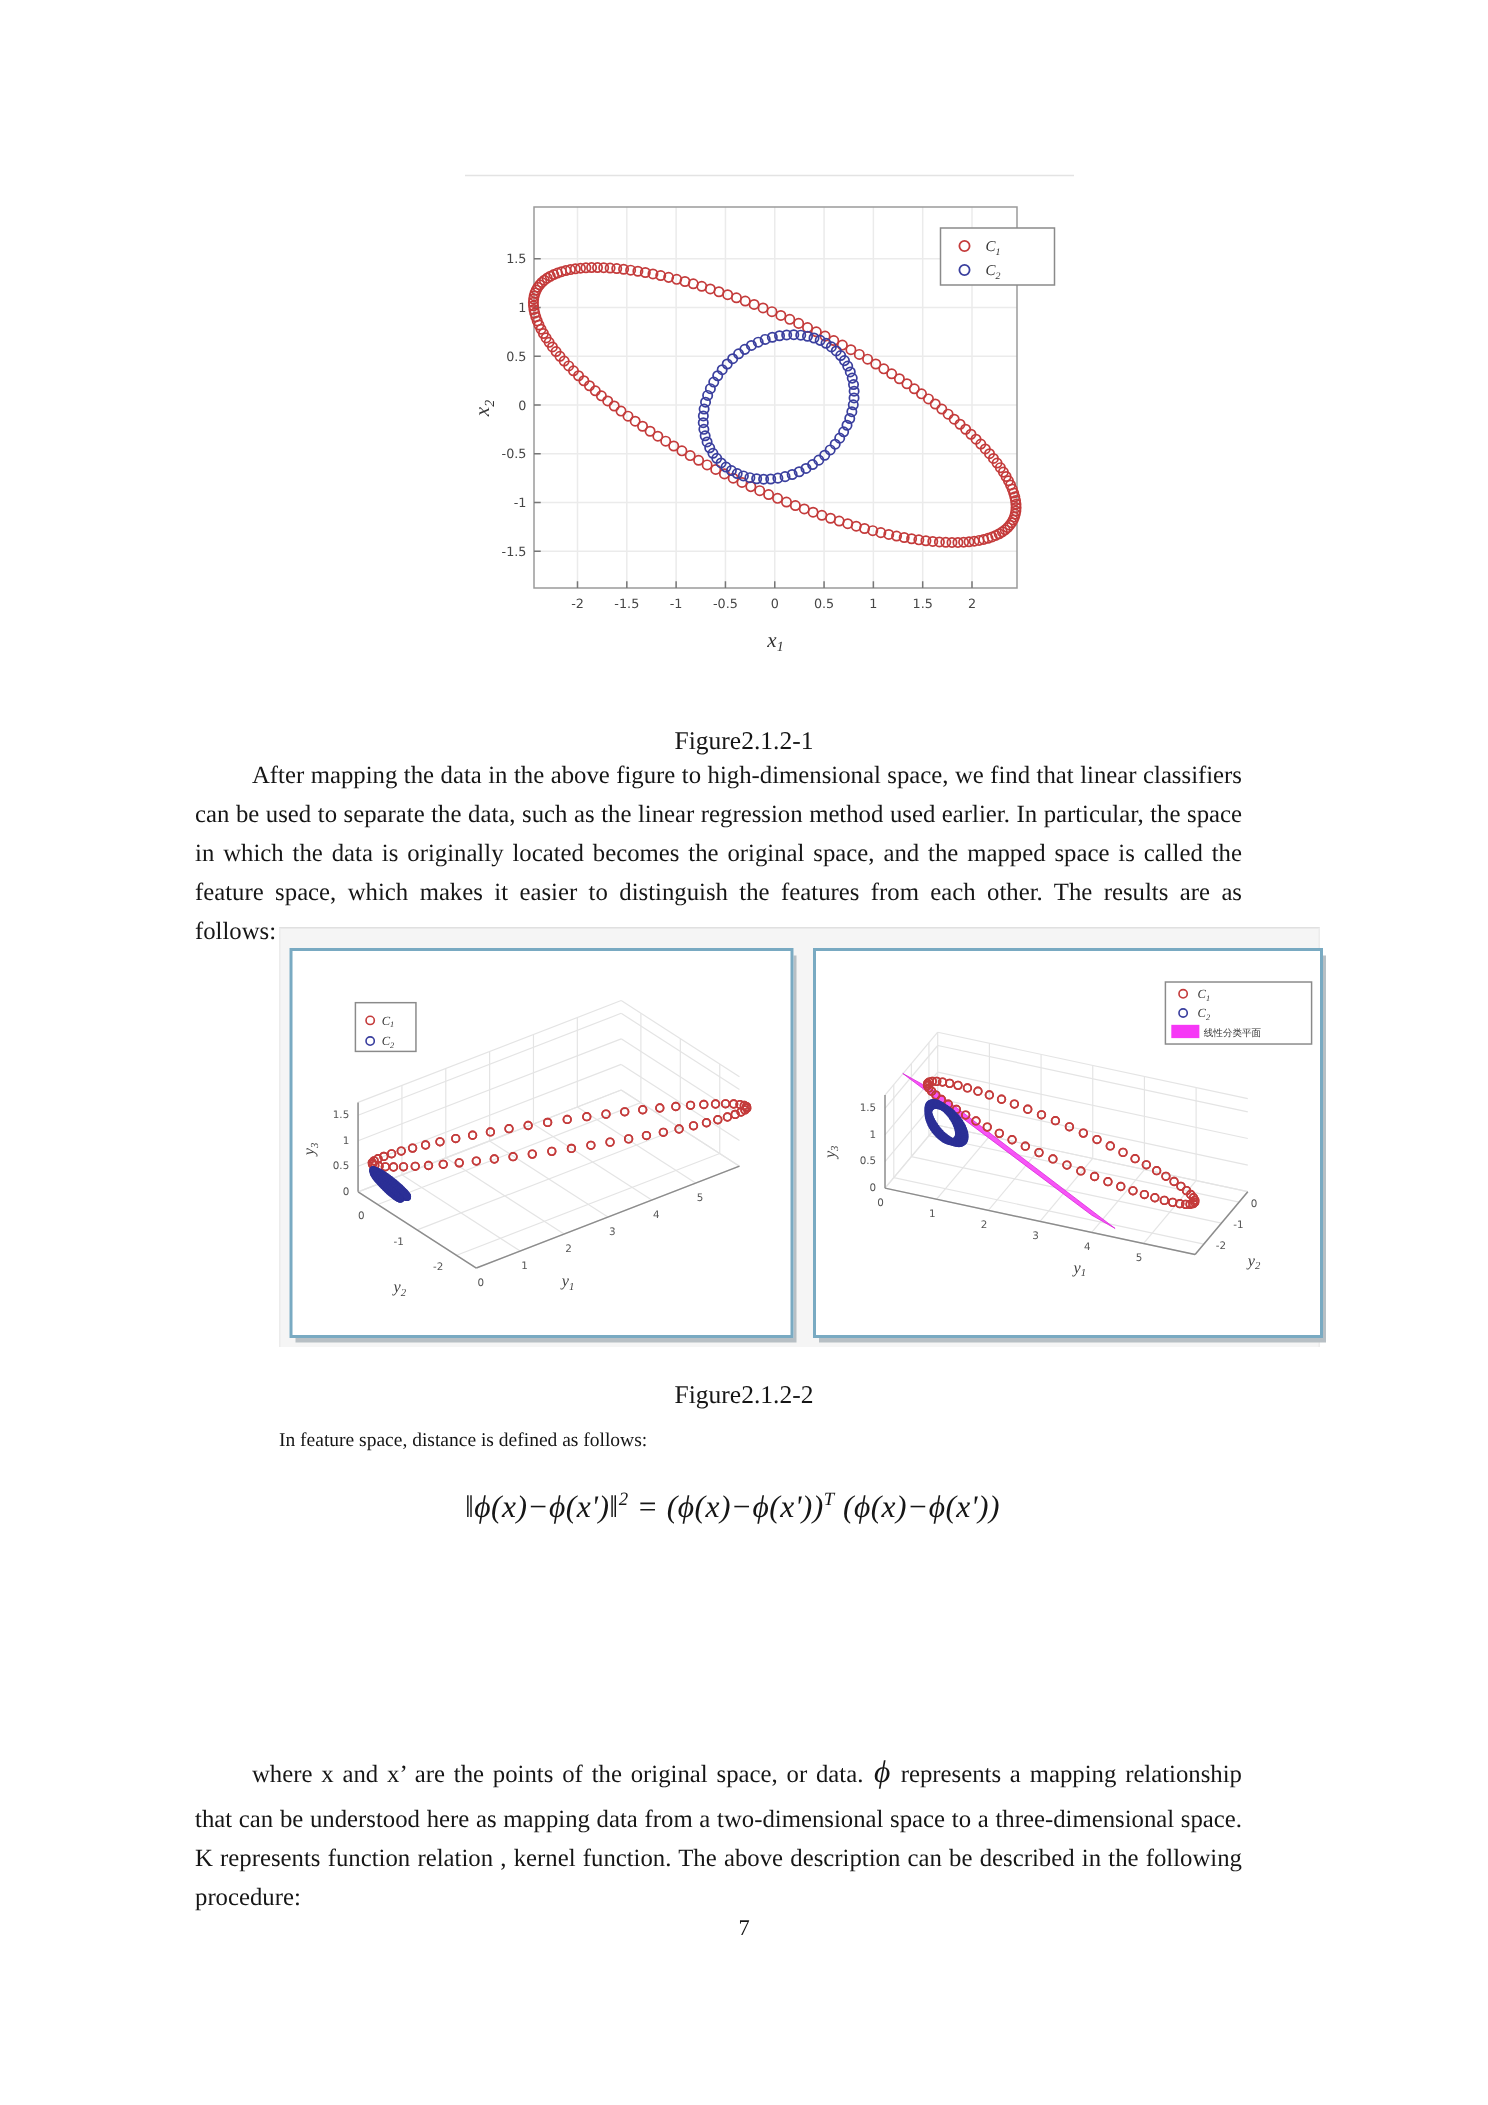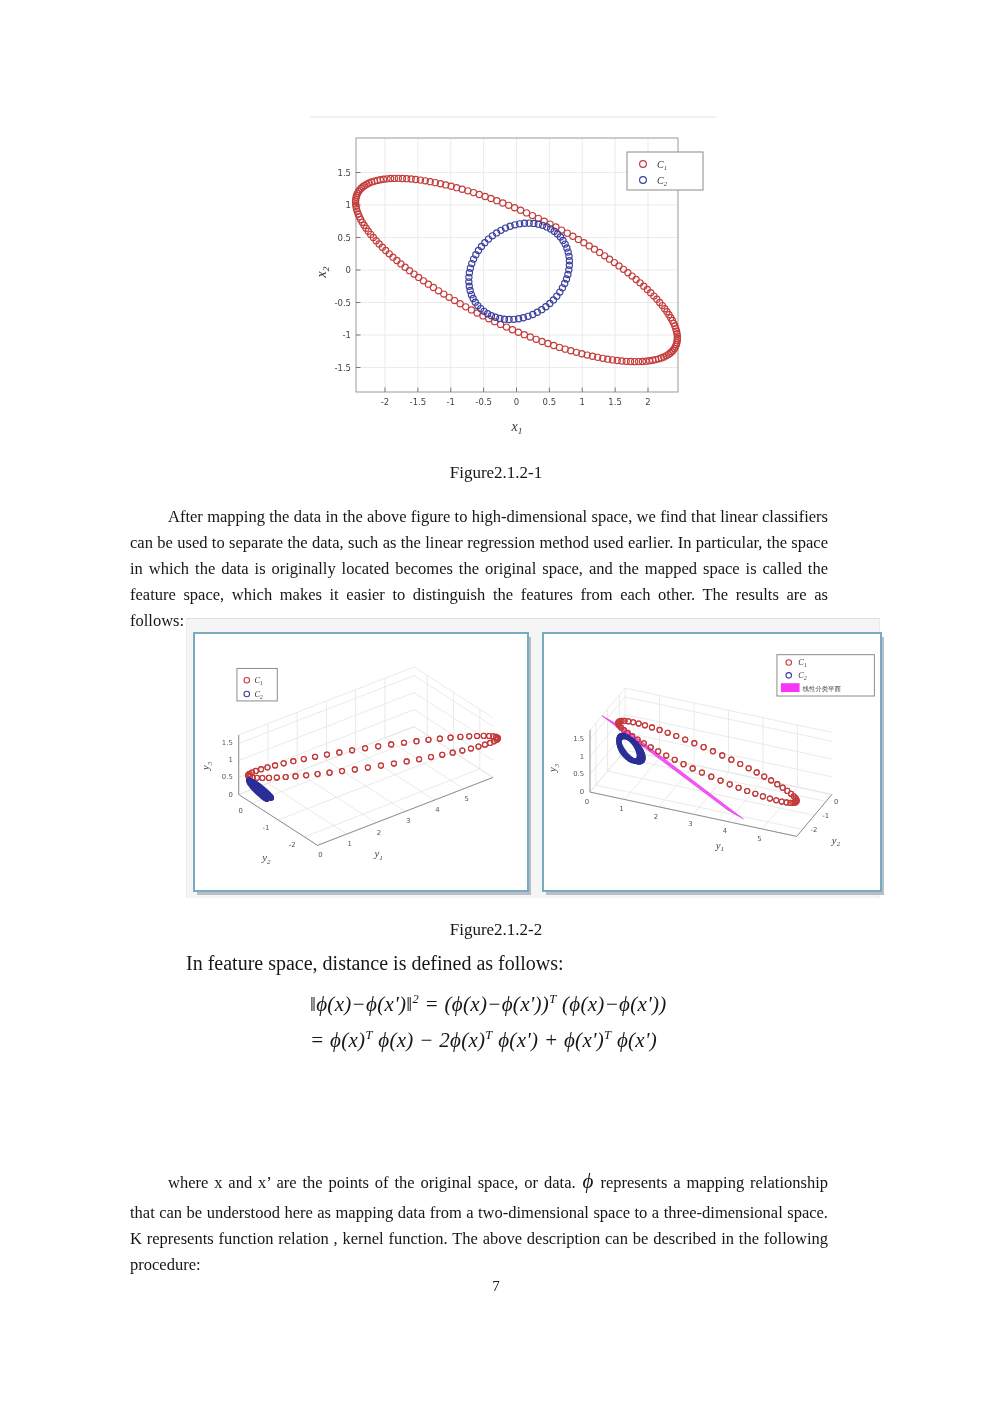--- a/index.html
+++ b/index.html
@@ -1,21 +1,21 @@
 <!DOCTYPE html>
 <html><head>
 <meta charset="utf-8">
 <style>
   html,body{margin:0;padding:0;background:#fff;}
   #page{position:relative;width:992px;height:1403px;background:#ffffff;overflow:hidden;
         font-family:"Liberation Serif","DejaVu Serif",serif;color:#161616;}
   .caption{position:absolute;left:0;width:992px;text-align:center;font-size:17px;}
   .para{position:absolute;left:130px;width:698px;text-align:justify;font-size:16.5px;
         line-height:26px;text-indent:38px;margin-top:20px;}
-  .leadin{position:absolute;left:148px;width:698px;font-size:20px;text-indent:38px;}
+  .leadin{position:absolute;left:148px;width:698px;font-size:13px;text-indent:38px;}
   #figure1{position:absolute;left:298px;top:112px;width:420px;height:330px;}
   #fig2panel{position:absolute;left:186px;top:618px;width:692px;height:279px;
              background:#f5f5f5;border-top:1px solid #e0e0e0;border-left:1px solid #ececec;border-right:1px solid #ececec;}
   .plotbox{position:absolute;top:13px;background:#fff;border:2px solid #79aac2;
            box-shadow:3px 4px 0 -1px #b7bfc4;}
   #boxL{left:6px;width:332px;height:256px;}
   #boxR{left:355px;width:336px;height:256px;}
   .plotbox svg{display:block;}
   #eqblock{position:absolute;left:310px;top:982px;font-style:italic;font-size:21px;letter-spacing:.3px;}
   .eqline{height:36px;line-height:34px;white-space:nowrap;}
@@ -317,21 +317,21 @@
       <circle cx="268.8550154010627" cy="135.96644356033937" r="3.1" fill="none" stroke="#3a3f9e" stroke-width="1.15"></circle>
       <circle cx="267.1238160570103" cy="132.06644270257468" r="3.1" fill="none" stroke="#3a3f9e" stroke-width="1.15"></circle>
       <circle cx="264.976089592427" cy="128.41307315691614" r="3.1" fill="none" stroke="#3a3f9e" stroke-width="1.15"></circle>
       <rect x="329" y="40" width="76" height="38" fill="#fff" stroke="#8a8a8a" stroke-width="1"></rect>
       <circle cx="345" cy="52" r="3.4" fill="none" stroke="#c43b3b" stroke-width="1.2"></circle>
       <text x="364" y="55.5" font-size="10" fill="#333" text-anchor="middle" font-family="&quot;Liberation Serif&quot;,&quot;DejaVu Serif&quot;,serif" font-style="italic"><tspan>C</tspan><tspan dy="2.2" font-size="6.6000000000000005">1</tspan></text>
       <circle cx="345" cy="68" r="3.4" fill="none" stroke="#3a3f9e" stroke-width="1.2"></circle>
       <text x="364" y="71.5" font-size="10" fill="#333" text-anchor="middle" font-family="&quot;Liberation Serif&quot;,&quot;DejaVu Serif&quot;,serif" font-style="italic"><tspan>C</tspan><tspan dy="2.2" font-size="6.6000000000000005">2</tspan></text>
     </svg>
 
-  <div class="caption" style="top:463px;">Figure2.1.2-1</div>
+  <div class="caption" style="top:484px;">Figure2.1.2-1</div>
 
   <div class="para" style="top:484px;">After mapping the data in the above figure to high-dimensional space, we find that linear classifiers can be used to separate the data, such as the linear regression method used earlier. In particular, the space in which the data is originally located becomes the original space, and the mapped space is called the feature space, which makes it easier to distinguish the features from each other. The results are as follows:</div>
 
   <div id="fig2panel">
     <div id="boxL" class="plotbox">
       <svg width="328" height="252" viewBox="0 0 332 256">
           <line x1="43.8" y1="163.1" x2="123.89999999999999" y2="214.7" stroke="#e4e4e4" stroke-width="0.8"></line>
           <line x1="73.5" y1="151.6" x2="153.6" y2="203.2" stroke="#e4e4e4" stroke-width="0.8"></line>
           <line x1="103.19999999999999" y1="140.1" x2="183.29999999999998" y2="191.7" stroke="#e4e4e4" stroke-width="0.8"></line>
           <line x1="132.89999999999998" y1="128.6" x2="212.99999999999997" y2="180.2" stroke="#e4e4e4" stroke-width="0.8"></line>
@@ -891,19 +891,18 @@
         </svg>
     </div>
   </div>
 
   <div class="caption" style="top:920px;">Figure2.1.2-2</div>
 
   <div class="leadin" style="top:952px;">In feature space, distance is defined as follows:</div>
 
   <div id="eqblock">
       <div class="eqline"><span>‖ϕ(x)−ϕ(x')‖</span><sup>2</sup><span> = (ϕ(x)−ϕ(x'))</span><sup>T</sup><span> (ϕ(x)−ϕ(x'))</span></div>
-      <div class="eqline"><span>= ϕ(x)</span><sup>T</sup><span> ϕ(x) − 2ϕ(x)</span><sup>T</sup><span> ϕ(x') + ϕ(x')</span><sup>T</sup><span> ϕ(x')</span></div>
     </div>
 
   <div class="para" id="para2" style="top:1142px;"><span>where x and x’ are the points of the original space, or data.</span><span class="phi">ϕ</span><span>represents a mapping relationship that can be understood here as mapping data from a two-dimensional space to a three-dimensional space. K represents function relation , kernel function. The above description can be described in the following procedure:</span></div>
 
   <div id="pagenum">7</div>
 </div>
 
 </body></html>

